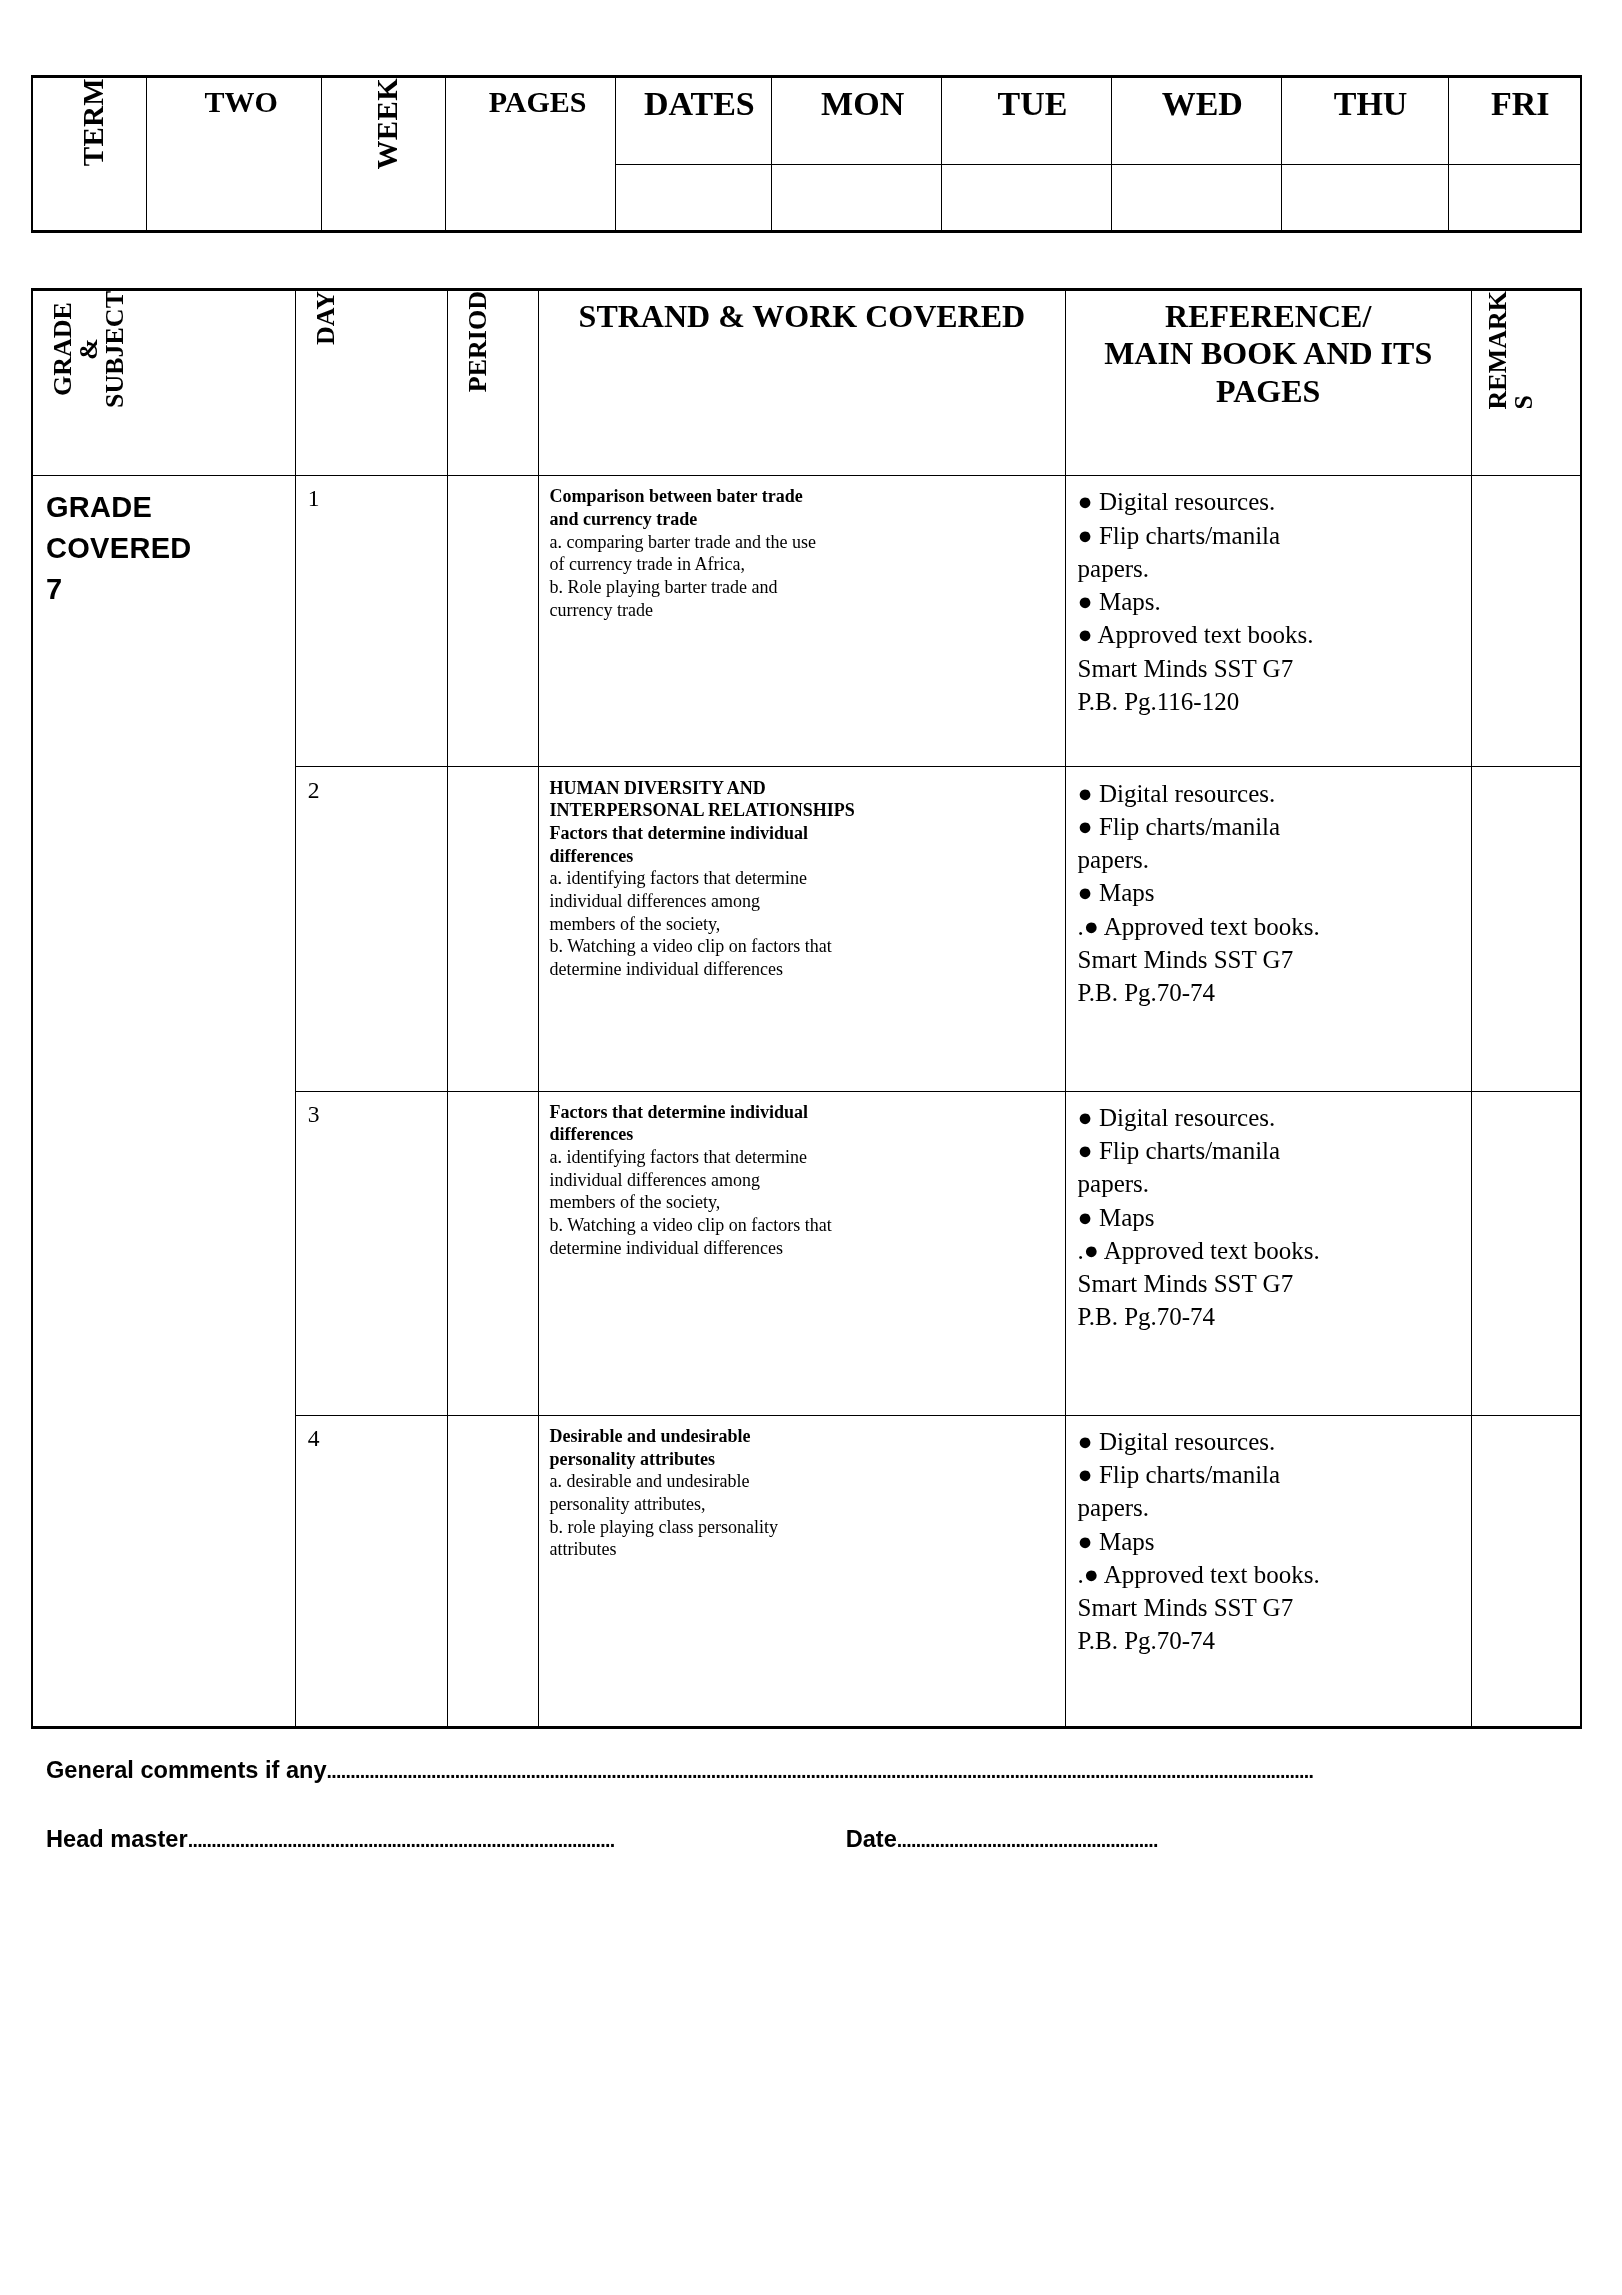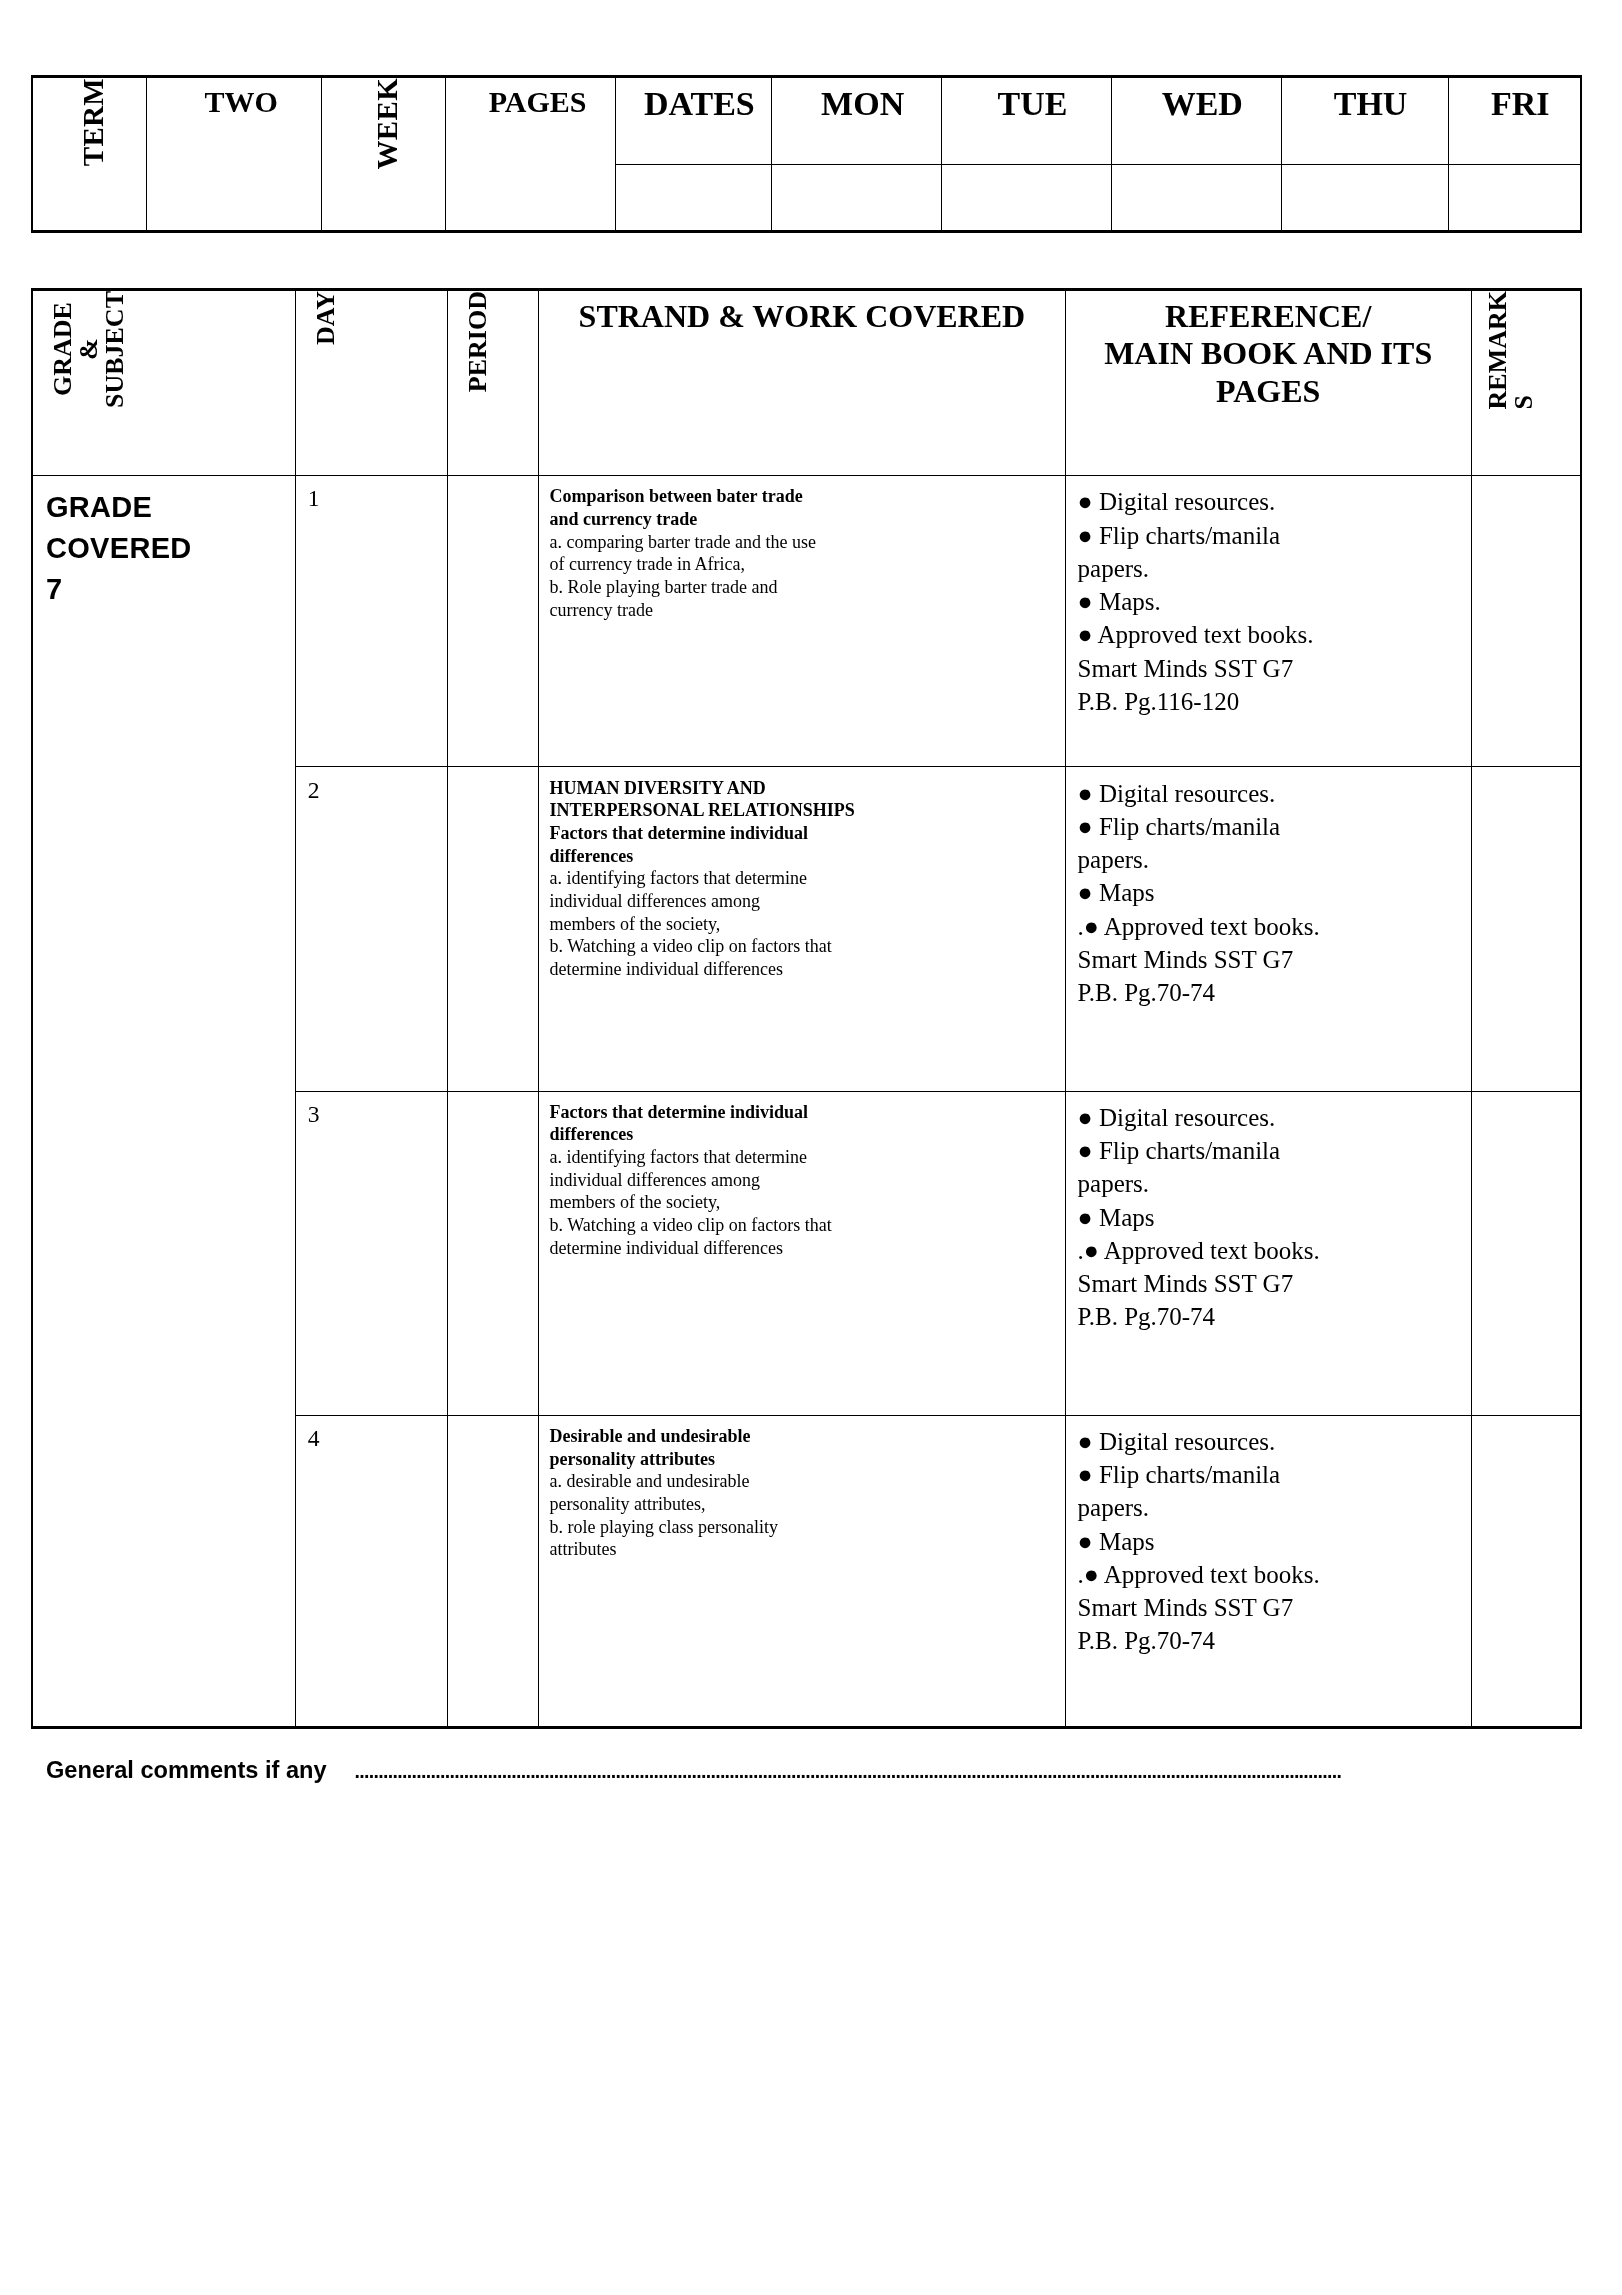--- a/index.html
+++ b/index.html
@@ -143,21 +143,20 @@
     top: 1757px;
     width: 1525px;
     font-family: "Liberation Sans", sans-serif;
   }
   .foot-row {
     display: flex;
     align-items: flex-end;
     font-size: 23.6px;
     font-weight: bold;
     margin-bottom: 42px;
-    gap: 28px;
   }
   .foot-label { white-space: nowrap; }
   .dots {
     font-family: "Liberation Sans", sans-serif;
     font-size: 19.6px;
     font-weight: bold;
     letter-spacing: -0.7px;
     overflow: hidden;
     white-space: nowrap;
     line-height: 1;
@@ -369,16 +368,23 @@
       </td>
     </tr>
   </tbody>
     </table>
 
   <div id="footer">
     <div class="foot-row">
       <span class="foot-label">General comments if any</span>
       <span class="dots dots-grow">................................................................................................................................................................................................................</span>
     </div>
+    <div class="foot-row">
+      <span class="foot-label">Head master</span>
+      <span class="dots dots-fixed-1">..........................................................................................</span>
+      <span class="foot-gap"></span>
+      <span class="foot-label">Date</span>
+      <span class="dots dots-fixed-2">.......................................................</span>
+    </div>
   </div>
 
 </div>
 
 
 </body></html>

